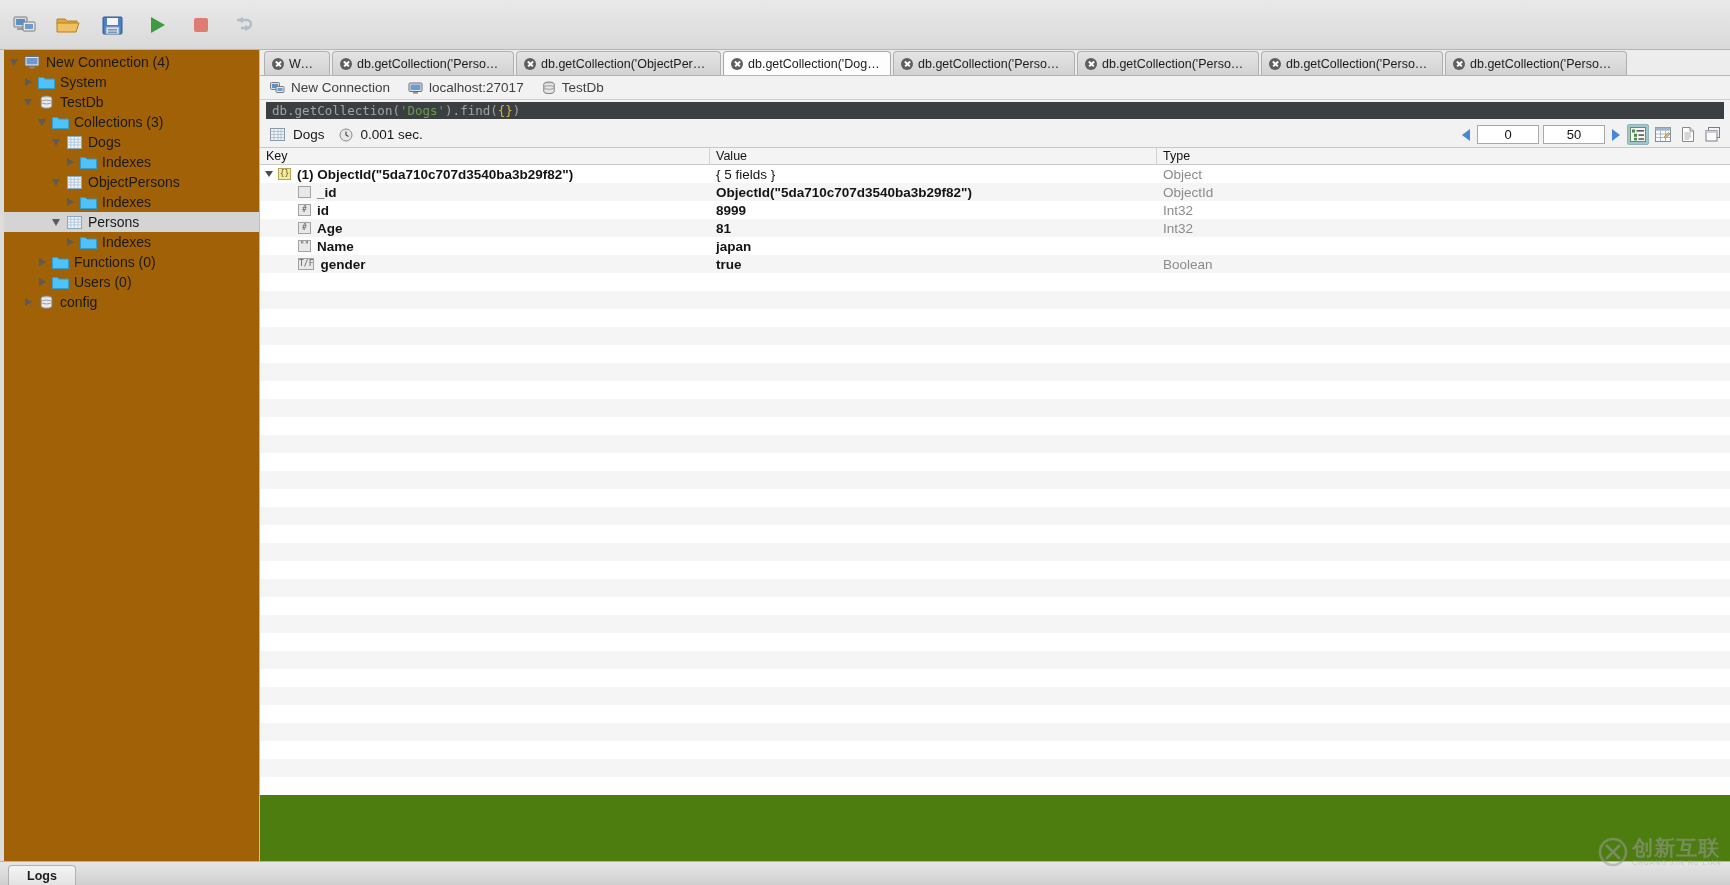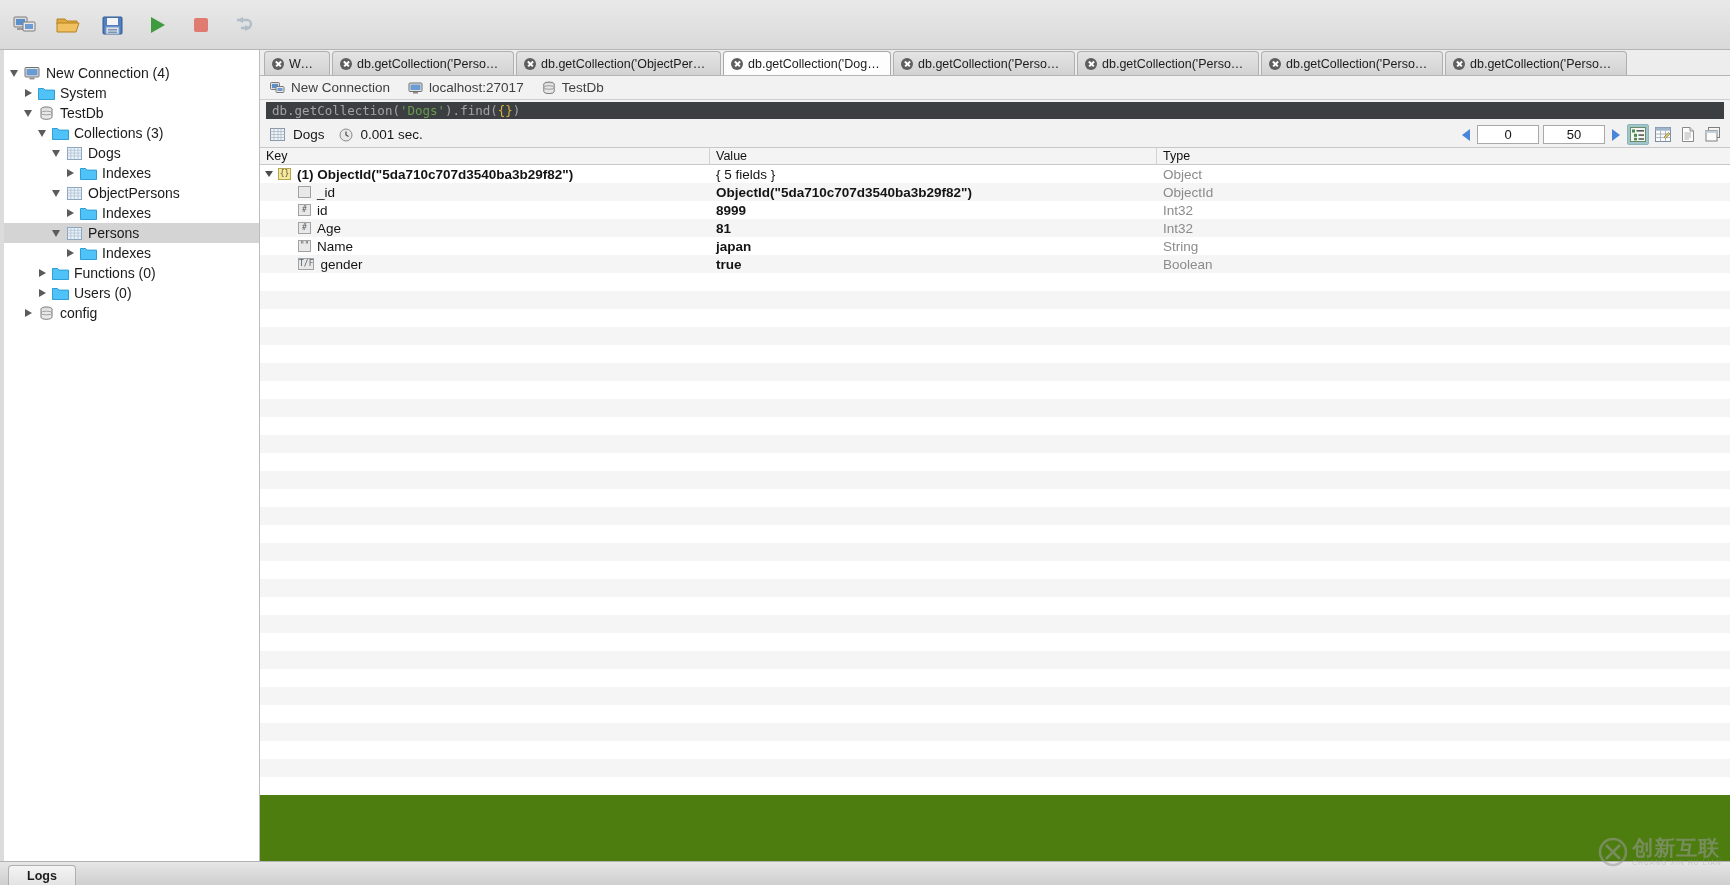--- a/index.html
+++ b/index.html
@@ -29,23 +29,23 @@
     border-radius: 3px;
   }
   .tb-btn svg { display: block; }
 
   
   .body-row { flex: 1; display: flex; min-height: 0; }
 
   
   .sidebar {
     width: 260px;
-    background: #ffffff;
+    background: #a16207;
     border-right: 1px solid #bdbdbd;
-    padding-top: 13px;
+    padding-top: 2px;
     overflow: hidden;
     flex: 0 0 260px;
     position: relative;
   }
   .tree-row {
     height: 20px;
     display: flex; align-items: center;
     font-size: 14px;
     color: #1a1a1a;
     white-space: nowrap;
@@ -198,21 +198,21 @@
                   border-width: 6px 4px 0 4px; border-color: #4d4d4d transparent transparent transparent; }
   .indent { flex: 0 0 38px; }
   .type-icon {
     width: 32px; height: 12px; flex: 0 0 13px;
     border: 1px solid #a2a2a2; background: #e8e8e8;
     display: flex; align-items: center; justify-content: center;
     font-family: "DejaVu Sans Mono", monospace;
     font-size: 8px; color: #55606b; line-height: 1;
   }
   .type-icon.obj { background: #f5e9a0; border-color: #b5a552; color: #5a5020; }
-  .key-text { padding-left: 6px; font-weight: 400; }
+  .key-text { padding-left: 6px; font-weight: 700; }
   .key-text.bold { font-weight: 700; }
   .val-bold { font-weight: 700; }
 
   
   .statusbar {
     flex: 0 0 24px; height: 24px;
     background: linear-gradient(to bottom, #e6e6e6, #cfcfcf);
     border-top: 1px solid #b2b2b2;
     display: flex; align-items: flex-end;
     padding-left: 8px;
@@ -620,21 +620,20 @@
               <span class="c-val val-bold">81</span>
               <span class="c-type">Int32</span>
             </div>
             <div class="grid-row even">
               <span class="c-key">
                 <span class="indent"></span>
                 <span class="type-icon">""</span>
                 <span class="key-text">Name</span>
               </span>
               <span class="c-val val-bold">japan</span>
-              <span class="c-type">String</span>
             </div>
             <div class="grid-row odd">
               <span class="c-key">
                 <span class="indent"></span>
                 <span class="type-icon">T/F</span>
                 <span class="key-text">gender</span>
               </span>
               <span class="c-val val-bold">true</span>
               <span class="c-type">Boolean</span>
             </div>

